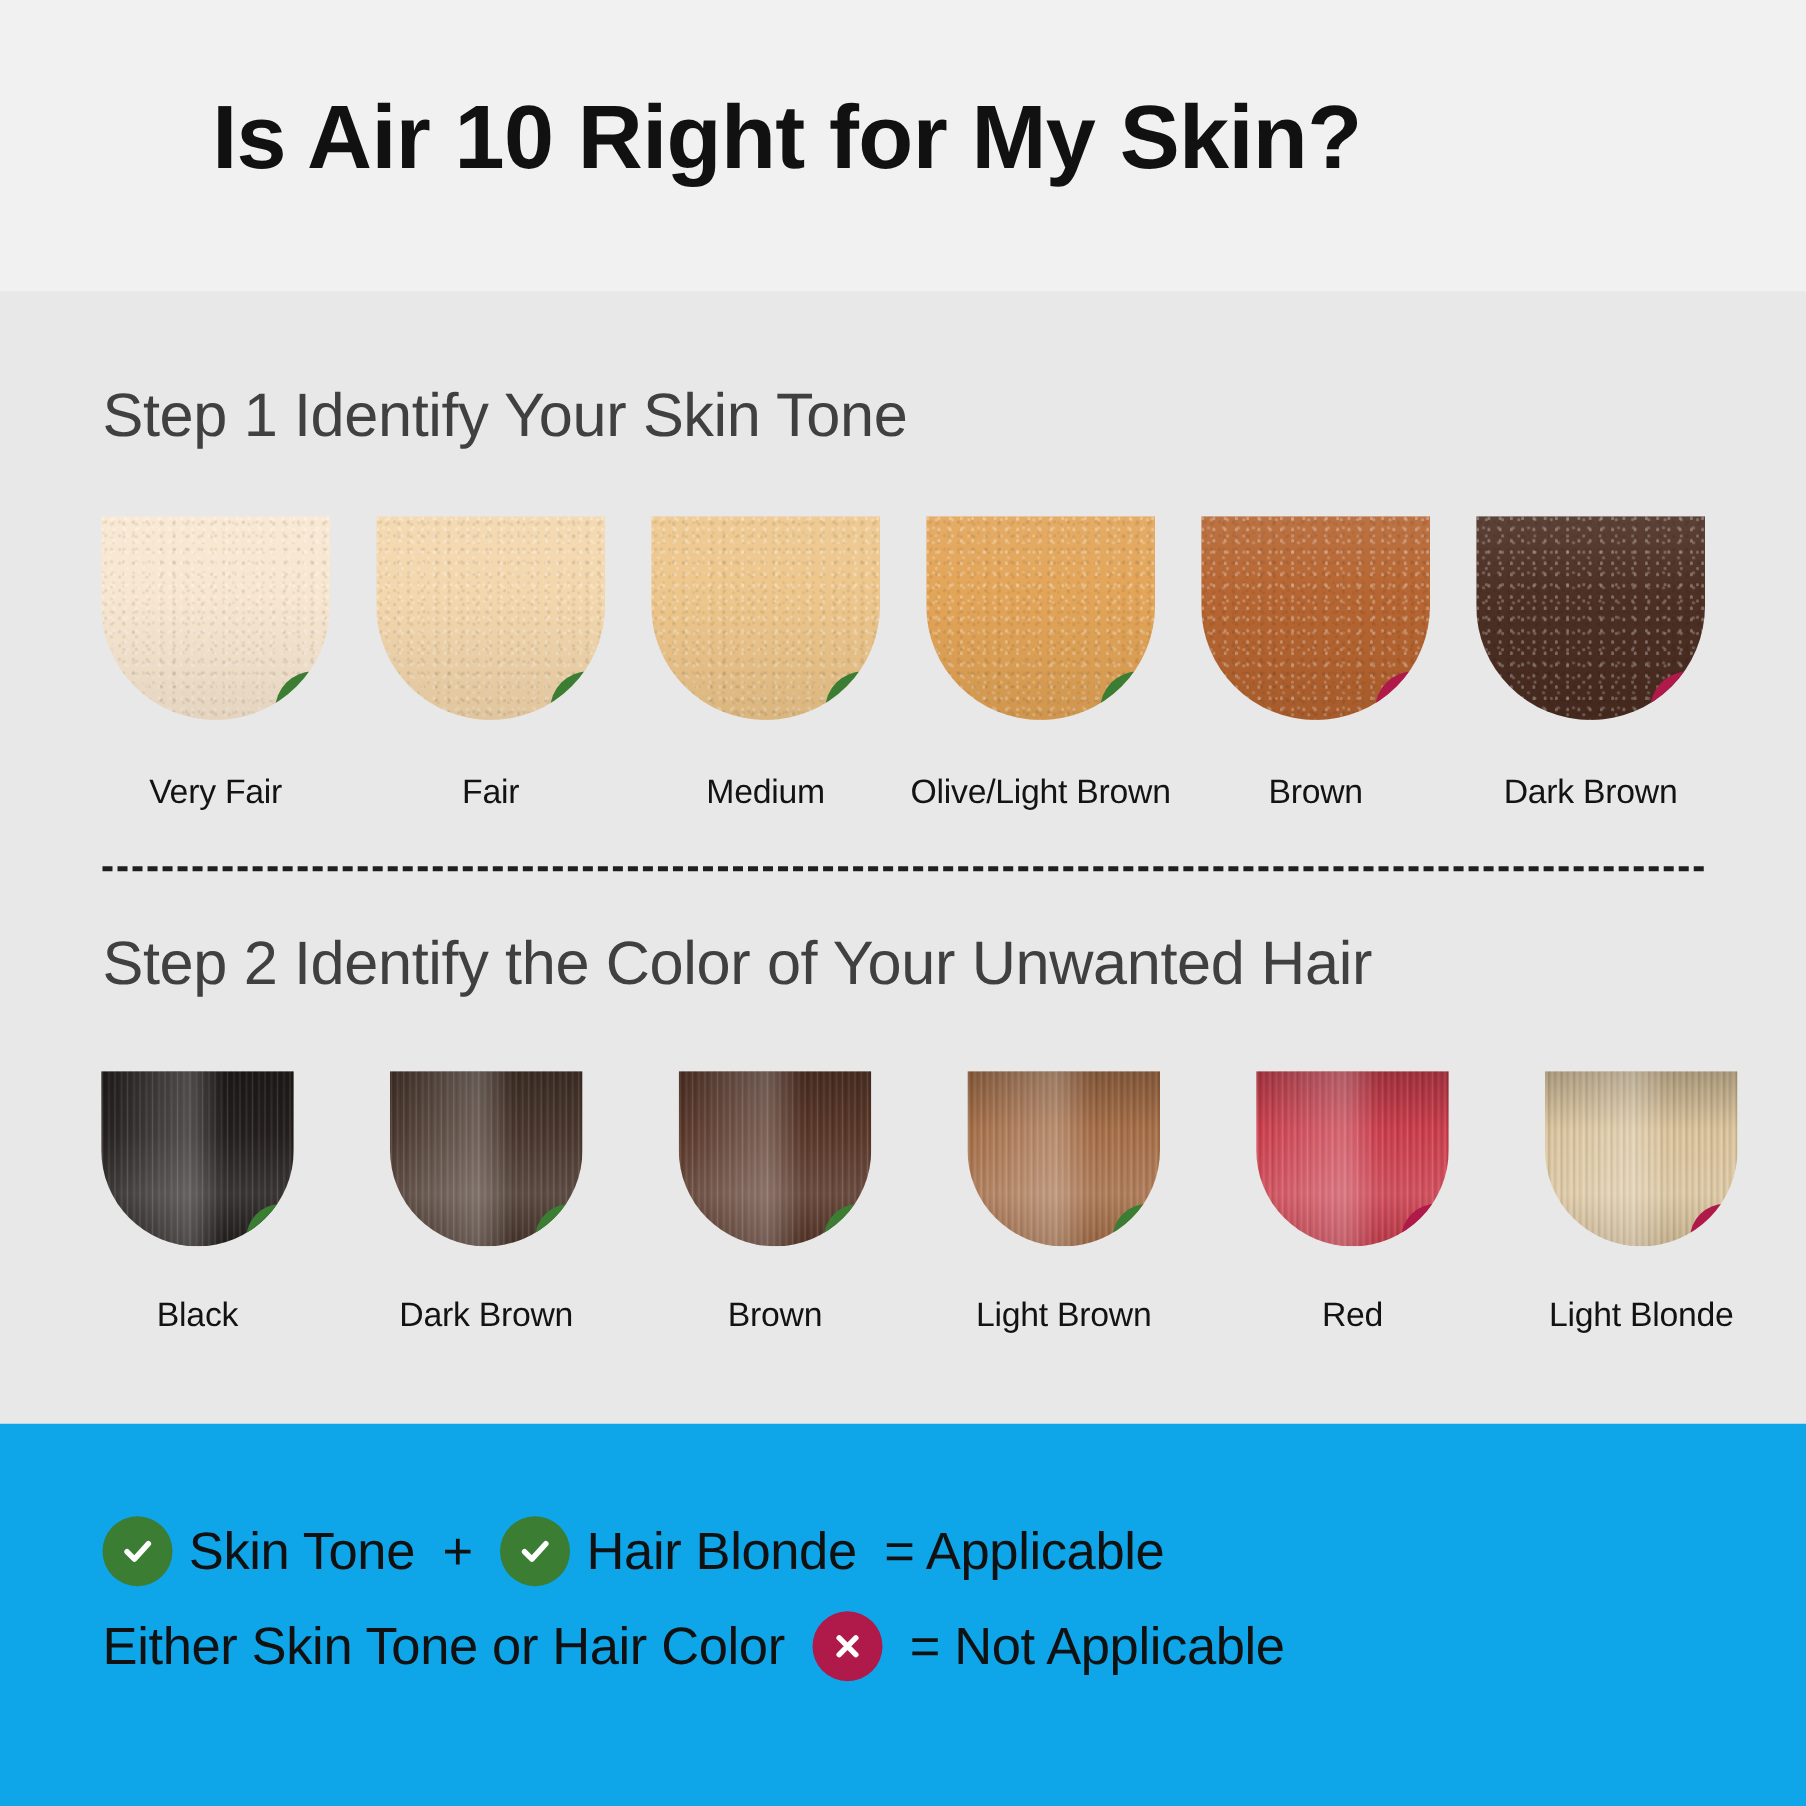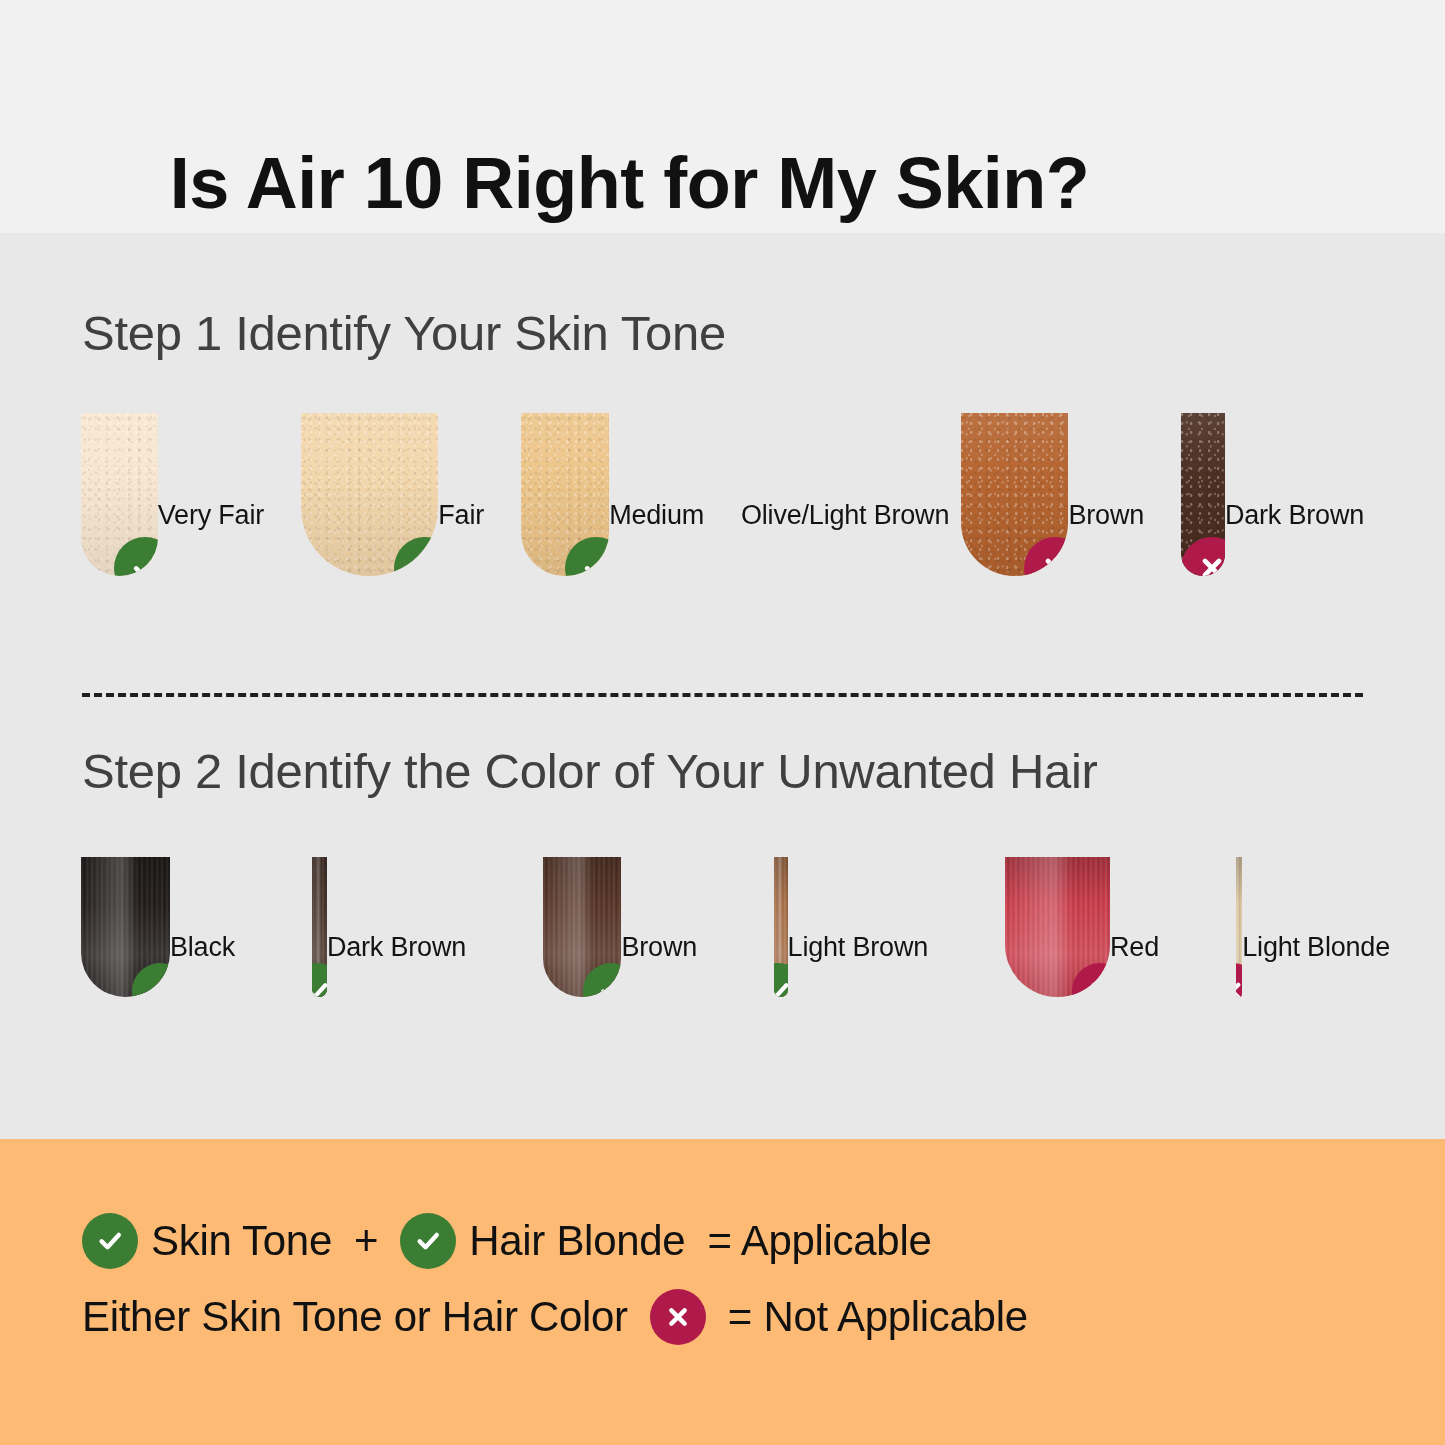--- a/index.html
+++ b/index.html
@@ -17,21 +17,21 @@
   }
 
   
   .header-band {
     position: absolute;
     left: 0; top: 0;
     width: 1259px;
     height: 233px;
     background: #f1f1f1;
     display: flex;
-    align-items: flex-end;
+    align-items: center;
     justify-content: center;
   }
   .page-title {
     font-size: 72px;
     font-weight: 700;
     letter-spacing: -0.5px;
     line-height: 1;
     color: #111111;
     text-align: center;
     margin: 0;
@@ -71,20 +71,21 @@
   }
   .row-hair {
     left: 81px;
     top: 624px;
     gap: 44px;
   }
 
   .swatch-cell {
     position: relative;
     display: flex;
+    flex-direction: column;
     align-items: center;
   }
   .row-skin .swatch-cell { width: 183px; margin-right: 37px; }
   .row-skin .swatch-cell:last-child { margin-right: 0; }
   .row-hair .swatch-cell { width: 154px; margin-right: 33px; }
   .row-hair .swatch-cell:last-child { margin-right: 0; align-items: flex-end; }
 
   .swatch-chip {
     position: relative;
     width: 100%;
@@ -398,21 +399,21 @@
               <path d="M13 13 L27 27 M27 13 L13 27" fill="none" stroke="#ffffff" stroke-width="4.6" stroke-linecap="round"></path>
             </svg>
           </div>
         </div>
         <div class="swatch-label">White/Gray</div>
       </div>
     </div>
 
 </div>
 
-<div class="legend-band" style="background: #fdba74;">
+<div class="legend-band" style="background: #0ea5e9;">
   <div class="legend-lines">
 
     <div class="legend-line legend-line1">
       <span class="legend-badge" id="lg-b1" style="background: rgb(58, 125, 51);">
           <svg width="38" height="38" viewBox="0 0 40 40" aria-hidden="true">
             <path d="M11.2 20.4 L17.4 26.6 L29.2 13.6" fill="none" stroke="#ffffff" stroke-width="4.6" stroke-linecap="round" stroke-linejoin="round"></path>
           </svg>
         </span>
       <span class="gap-s"></span>
       <span class="legend-text">Skin Tone</span>

